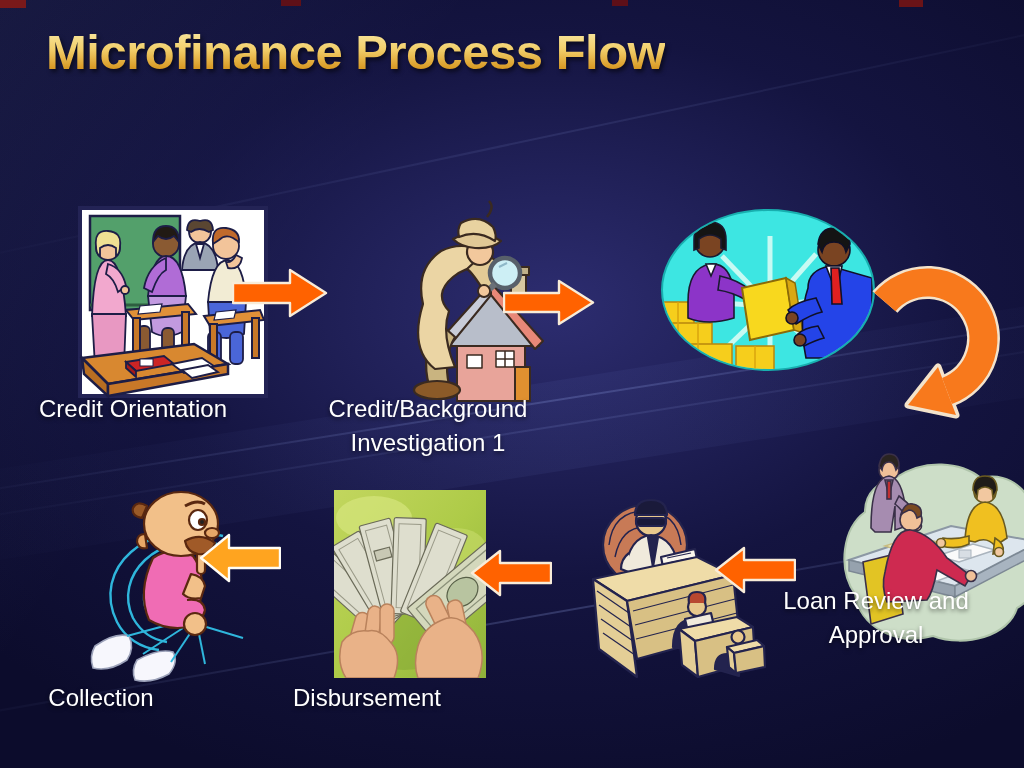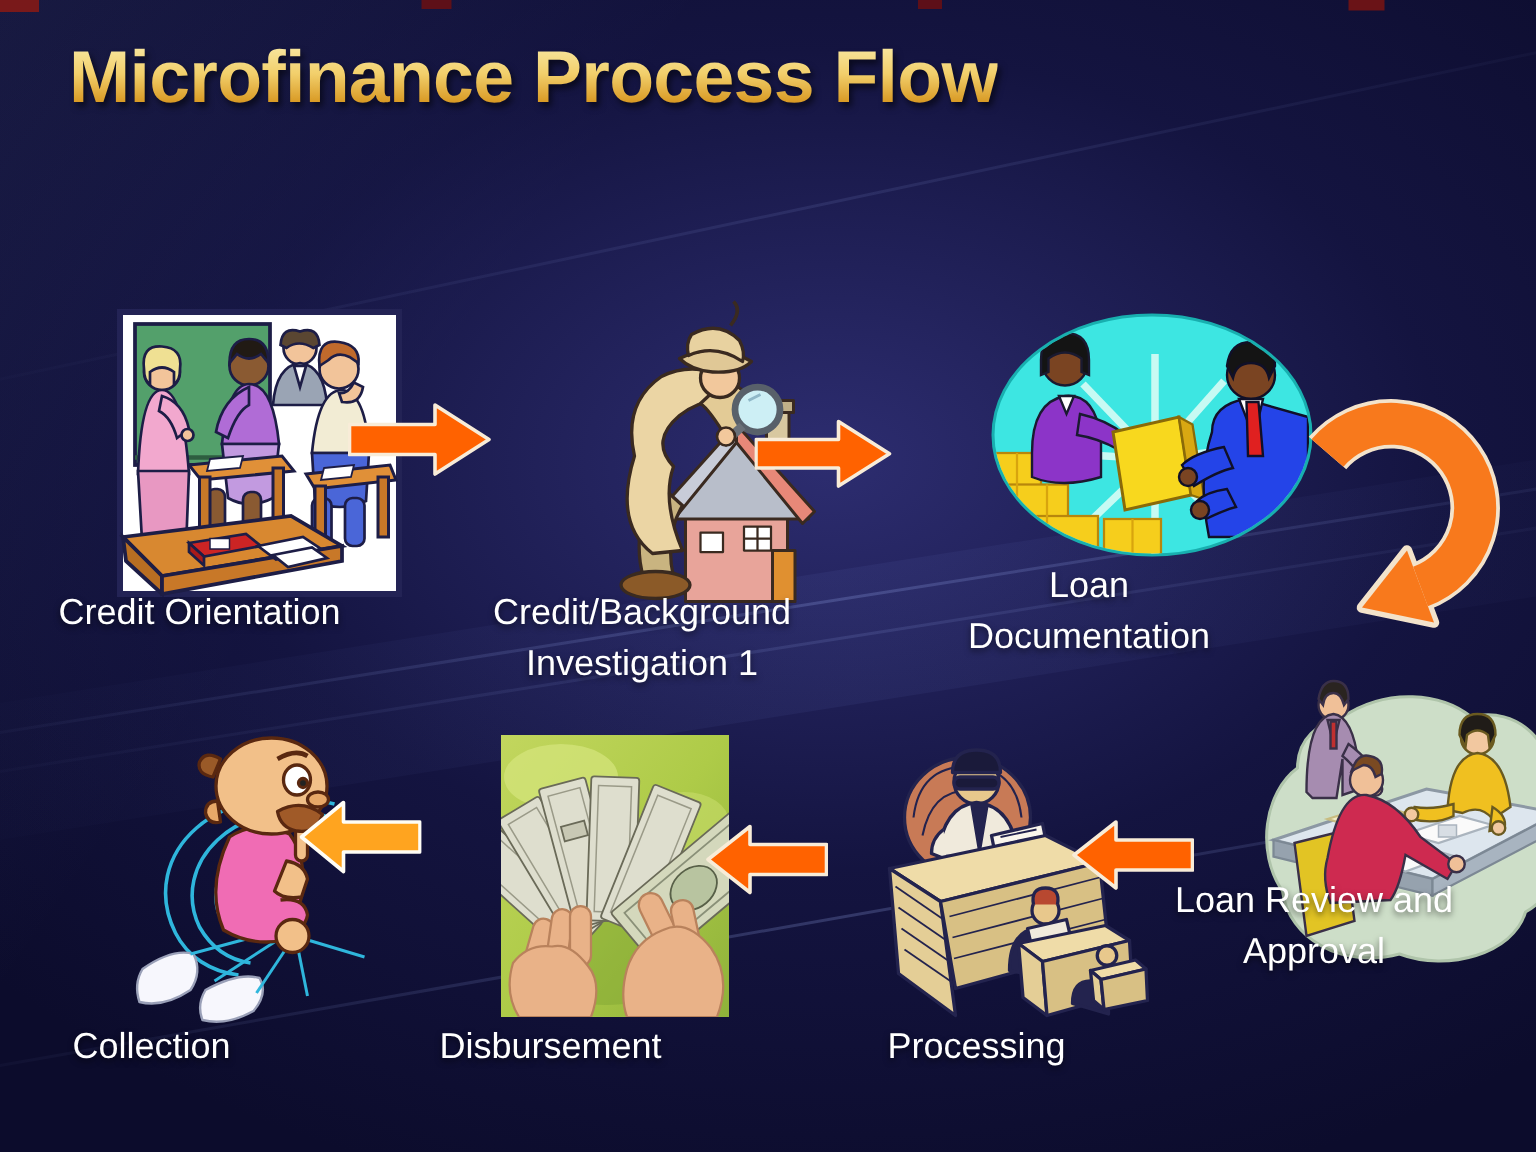--- a/index.html
+++ b/index.html
@@ -406,21 +406,18 @@
   </div>
   <div class="art" style="left:199px;top:532px;width:82px;height:52px">
     <svg viewBox="0 0 82 52">
       <polygon points="81,16 30,16 30,3 2,26 30,49 30,36 81,36" fill="#FFA41F" stroke="#FFFDF5" stroke-width="2.4" stroke-linejoin="round"></polygon>
     </svg>
   </div>
 
   <div class="step-label" style="left:8px;top:392px;width:250px">Credit Orientation</div>
   <div class="step-label" style="left:288px;top:392px;width:280px">Credit/Background
 Investigation 1</div>
-  <div class="step-label" style="left:601px;top:374px;width:250px">Loan
-Documentation</div>
   <div class="step-label" style="left:744px;top:584px;width:264px">Loan Review and
 Approval</div>
-  <div class="step-label" style="left:551px;top:681px;width:200px">Processing</div>
   <div class="step-label" style="left:6px;top:681px;width:190px">Collection</div>
   <div class="step-label" style="left:262px;top:681px;width:210px">Disbursement</div>
 
 </div>
 
 </body></html>

